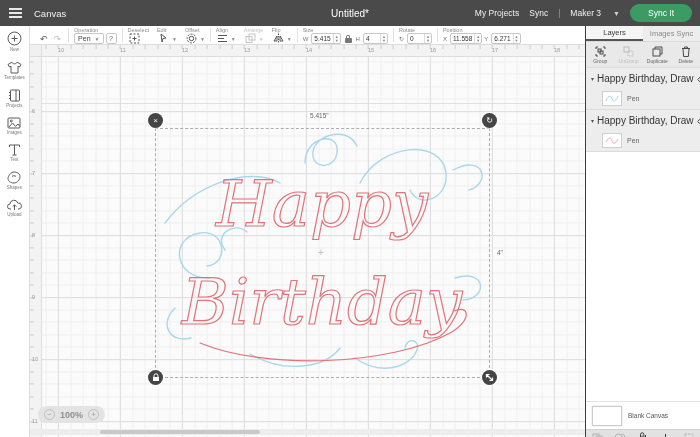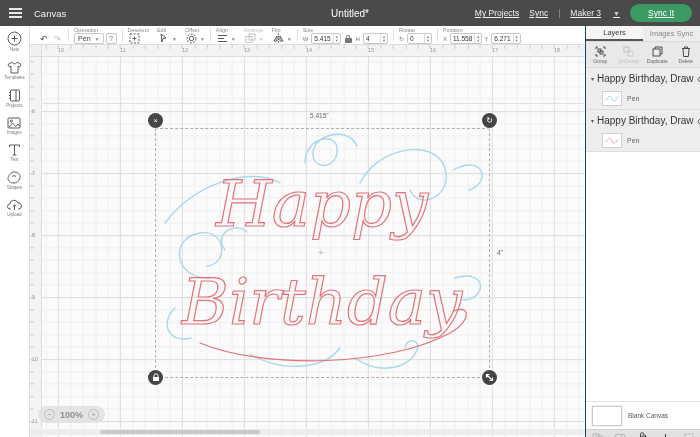--- a/index.html
+++ b/index.html
@@ -5,21 +5,21 @@
   * { margin:0; padding:0; box-sizing:border-box; }
   html,body { width:700px; height:437px; overflow:hidden; font-family:"Liberation Sans", sans-serif; background:#fff; }
   #app { position:relative; width:700px; height:437px; background:#f7f7f7; overflow:hidden; }
 
   
   .topbar { position:absolute; left:0; top:0; width:700px; height:26px; background:#4a4a4a; display:flex; align-items:center; color:#f1f1f1; z-index:50; }
   .hamburger { width:30px; height:26px; display:flex; flex-direction:column; justify-content:center; align-items:center; gap:2px; cursor:pointer; }
   .hamburger span { display:block; width:13px; height:2px; background:#e8e8e8; }
   .tb-canvas { font-size:9.5px; margin-left:4px; }
   .tb-title { position:absolute; left:50%; transform:translateX(-50%); font-size:10px; color:#fff; }
-  .tb-right { margin-left:auto; display:flex; align-items:center; gap:10px; padding-right:8px; font-size:8.5px;text-decoration:underline; }
+  .tb-right { margin-left:auto; display:flex; align-items:center; gap:10px; padding-right:8px; font-size:8.5px; }
   .tb-sep { color:#9a9a9a; }
   .machine { display:flex; align-items:center; gap:12px; }
   .machine .chev { font-size:7px; color:#cfcfcf; }
   .makeit { background:#3b9b63; color:#fff; border:none; border-radius:11px; font-size:8.5px; padding:4px 18px; cursor:pointer; font-family:inherit; }
 
   
   .toolbar { position:absolute; left:30px; top:26px; width:555px; height:19px; background:#fff; border-bottom:1px solid #ddd; display:flex; align-items:stretch; z-index:40; padding-left:4px; }
   .tgroup { display:flex; flex-direction:column; justify-content:flex-start; padding:1px 4px 0 4px; }
   .tlabel { font-size:5.5px; color:#8a8a8a; height:6px; line-height:6px; white-space:nowrap; }
   .trow { display:flex; align-items:center; gap:2px; height:11px; }

